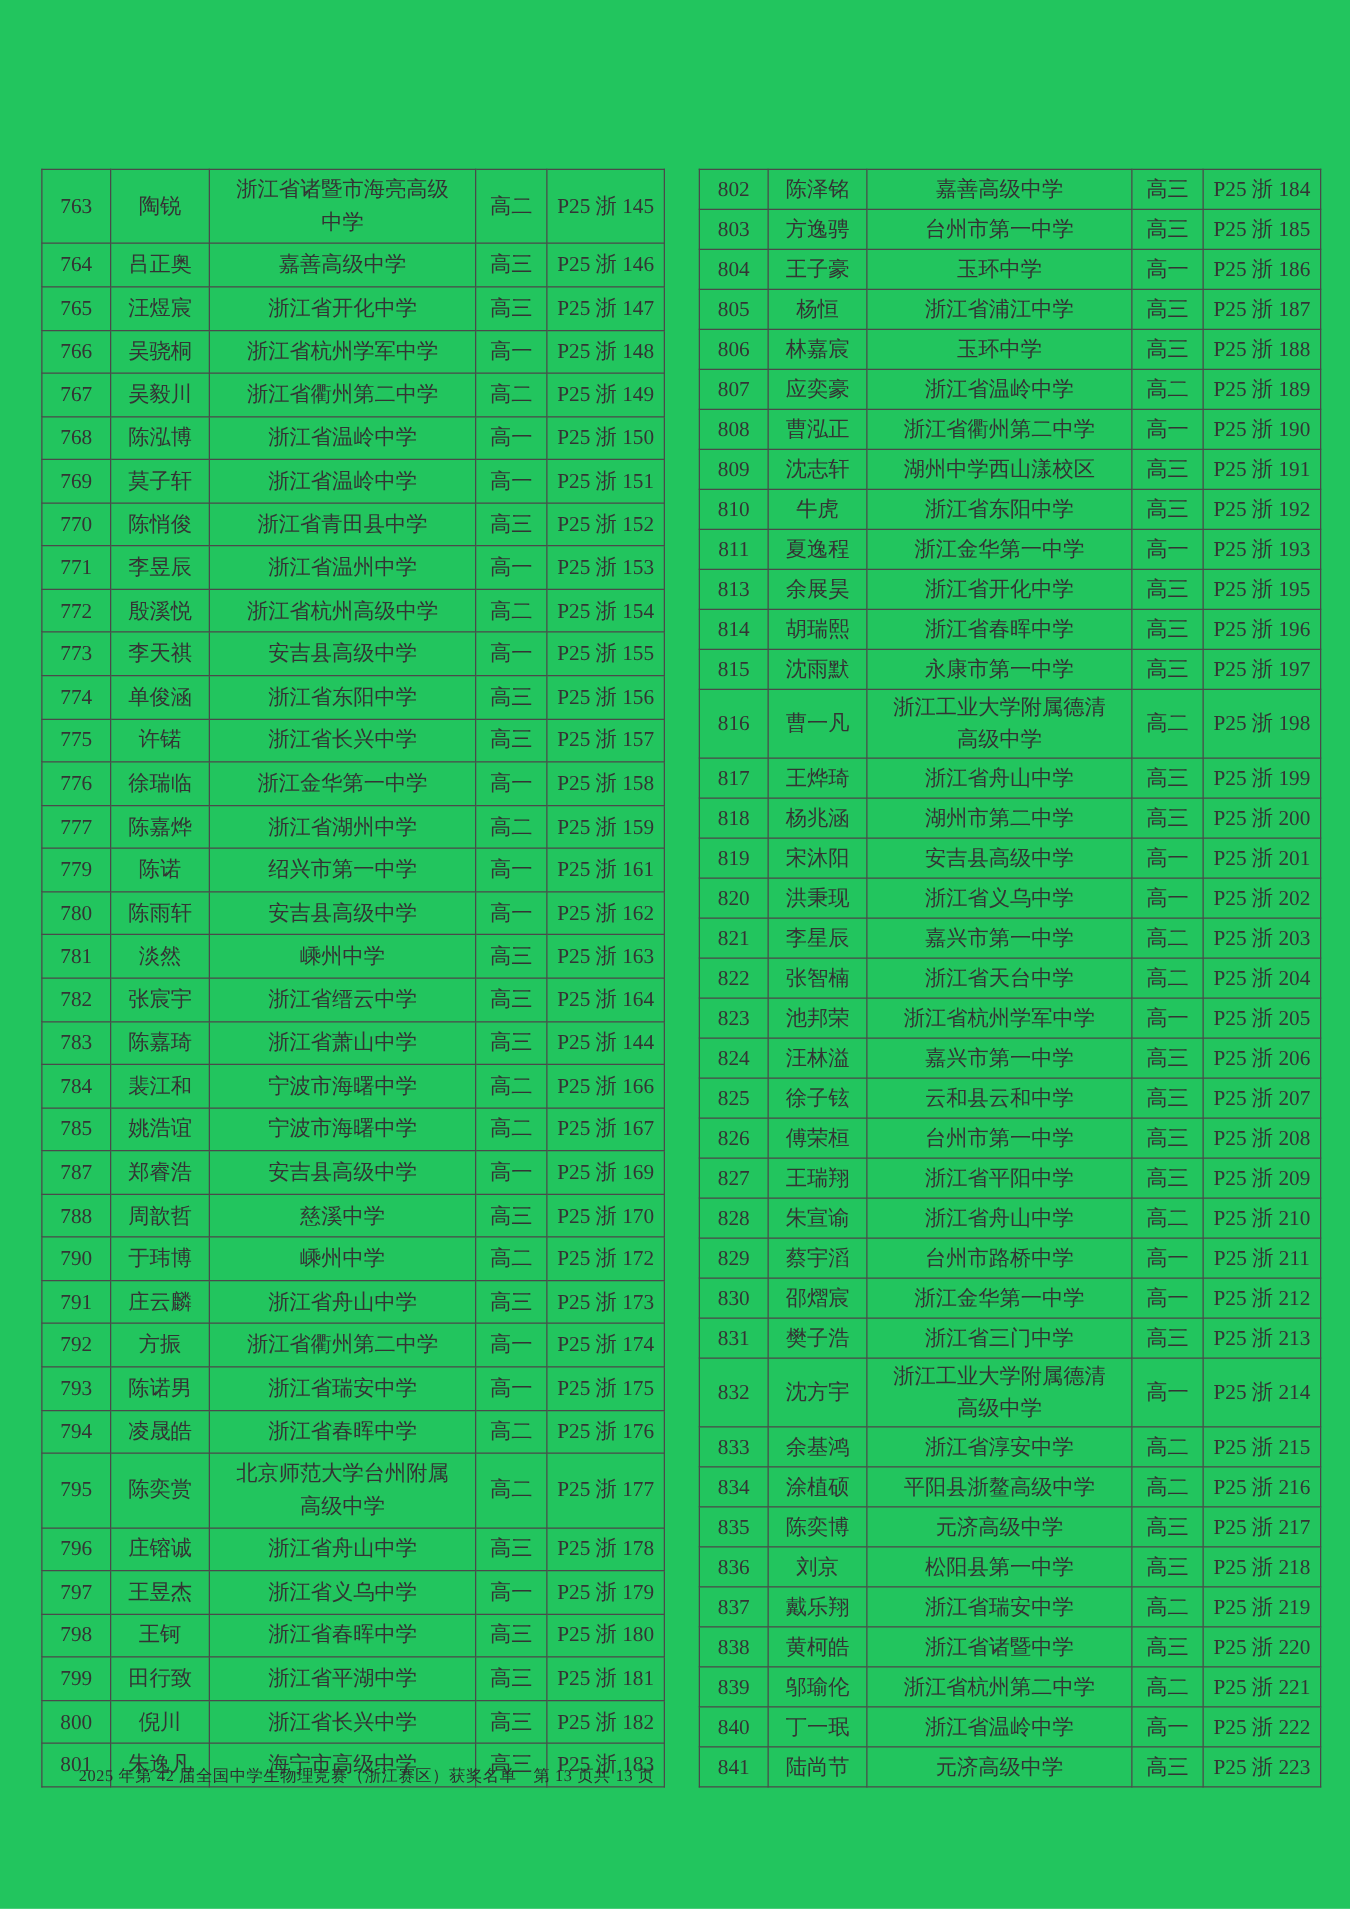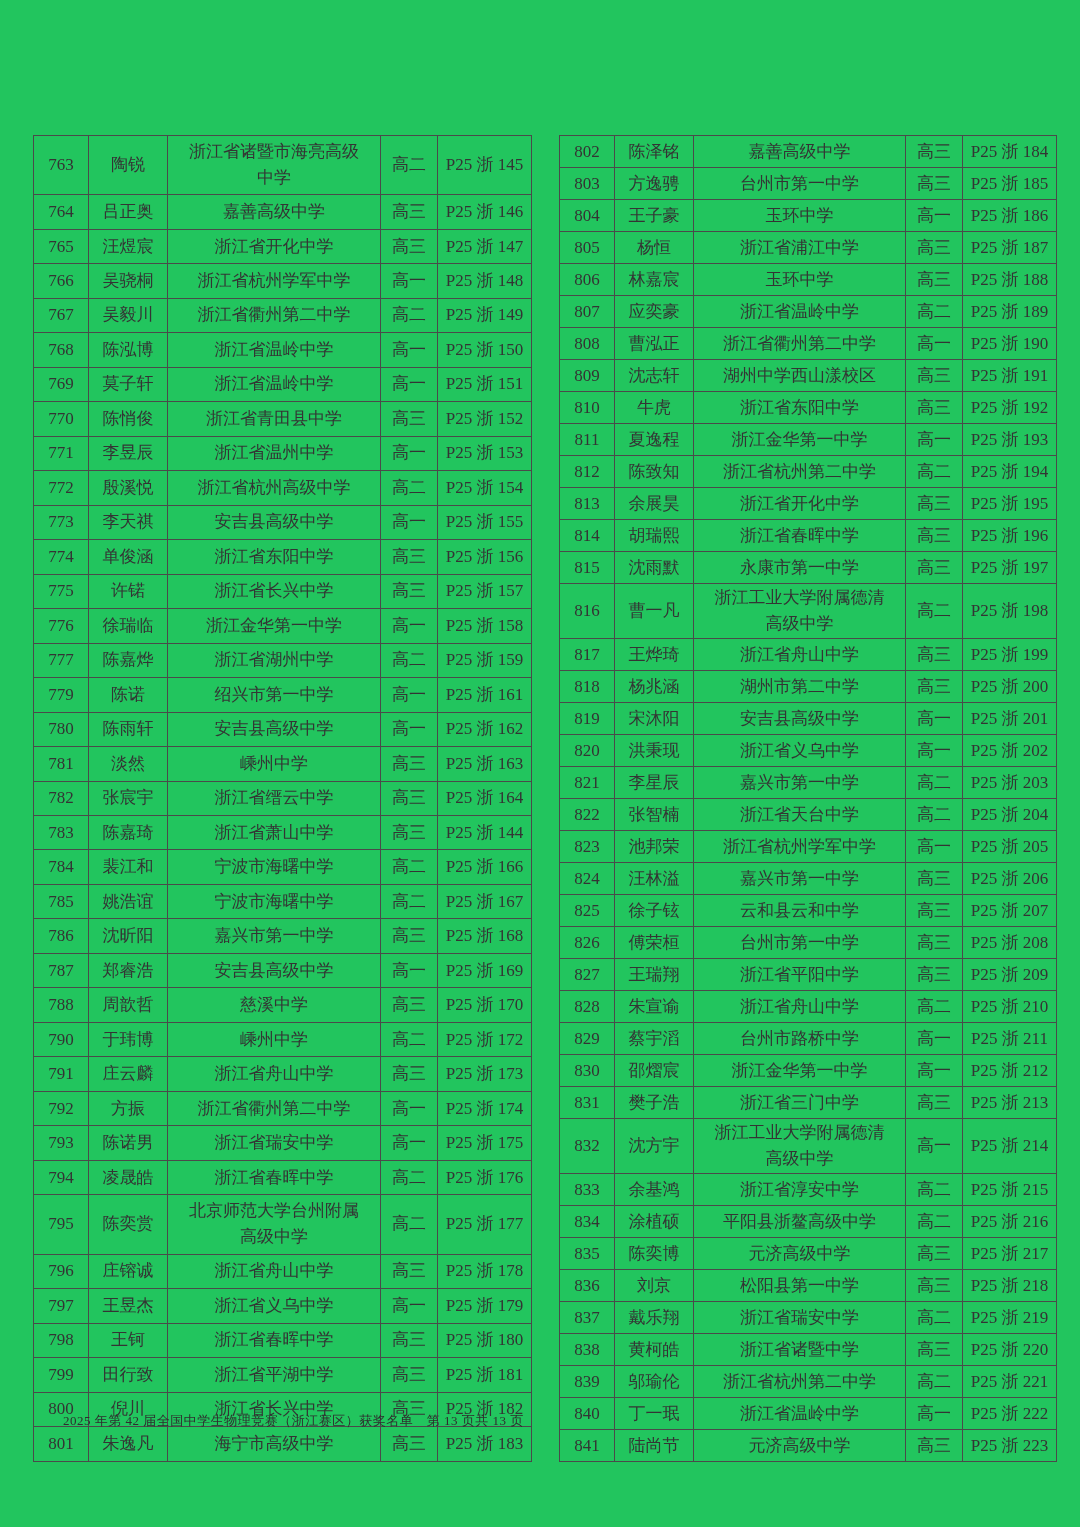--- a/index.html
+++ b/index.html
@@ -211,27 +211,20 @@
             <td class="c-cert">P25 浙 166</td>
           </tr>
           <tr>
             <td class="c-num">785</td>
             <td class="c-name">姚浩谊</td>
             <td class="c-school">宁波市海曙中学</td>
             <td class="c-grade">高二</td>
             <td class="c-cert">P25 浙 167</td>
           </tr>
           <tr>
-            <td class="c-num">786</td>
-            <td class="c-name">沈昕阳</td>
-            <td class="c-school">嘉兴市第一中学</td>
-            <td class="c-grade">高三</td>
-            <td class="c-cert">P25 浙 168</td>
-          </tr>
-          <tr>
             <td class="c-num">787</td>
             <td class="c-name">郑睿浩</td>
             <td class="c-school">安吉县高级中学</td>
             <td class="c-grade">高一</td>
             <td class="c-cert">P25 浙 169</td>
           </tr>
           <tr>
             <td class="c-num">788</td>
             <td class="c-name">周歆哲</td>
             <td class="c-school">慈溪中学</td>
@@ -398,27 +391,20 @@
             <td class="c-cert">P25 浙 192</td>
           </tr>
           <tr>
             <td class="c-num">811</td>
             <td class="c-name">夏逸程</td>
             <td class="c-school">浙江金华第一中学</td>
             <td class="c-grade">高一</td>
             <td class="c-cert">P25 浙 193</td>
           </tr>
           <tr>
-            <td class="c-num">812</td>
-            <td class="c-name">陈致知</td>
-            <td class="c-school">浙江省杭州第二中学</td>
-            <td class="c-grade">高二</td>
-            <td class="c-cert">P25 浙 194</td>
-          </tr>
-          <tr>
             <td class="c-num">813</td>
             <td class="c-name">余展昊</td>
             <td class="c-school">浙江省开化中学</td>
             <td class="c-grade">高三</td>
             <td class="c-cert">P25 浙 195</td>
           </tr>
           <tr>
             <td class="c-num">814</td>
             <td class="c-name">胡瑞熙</td>
             <td class="c-school">浙江省春晖中学</td>

